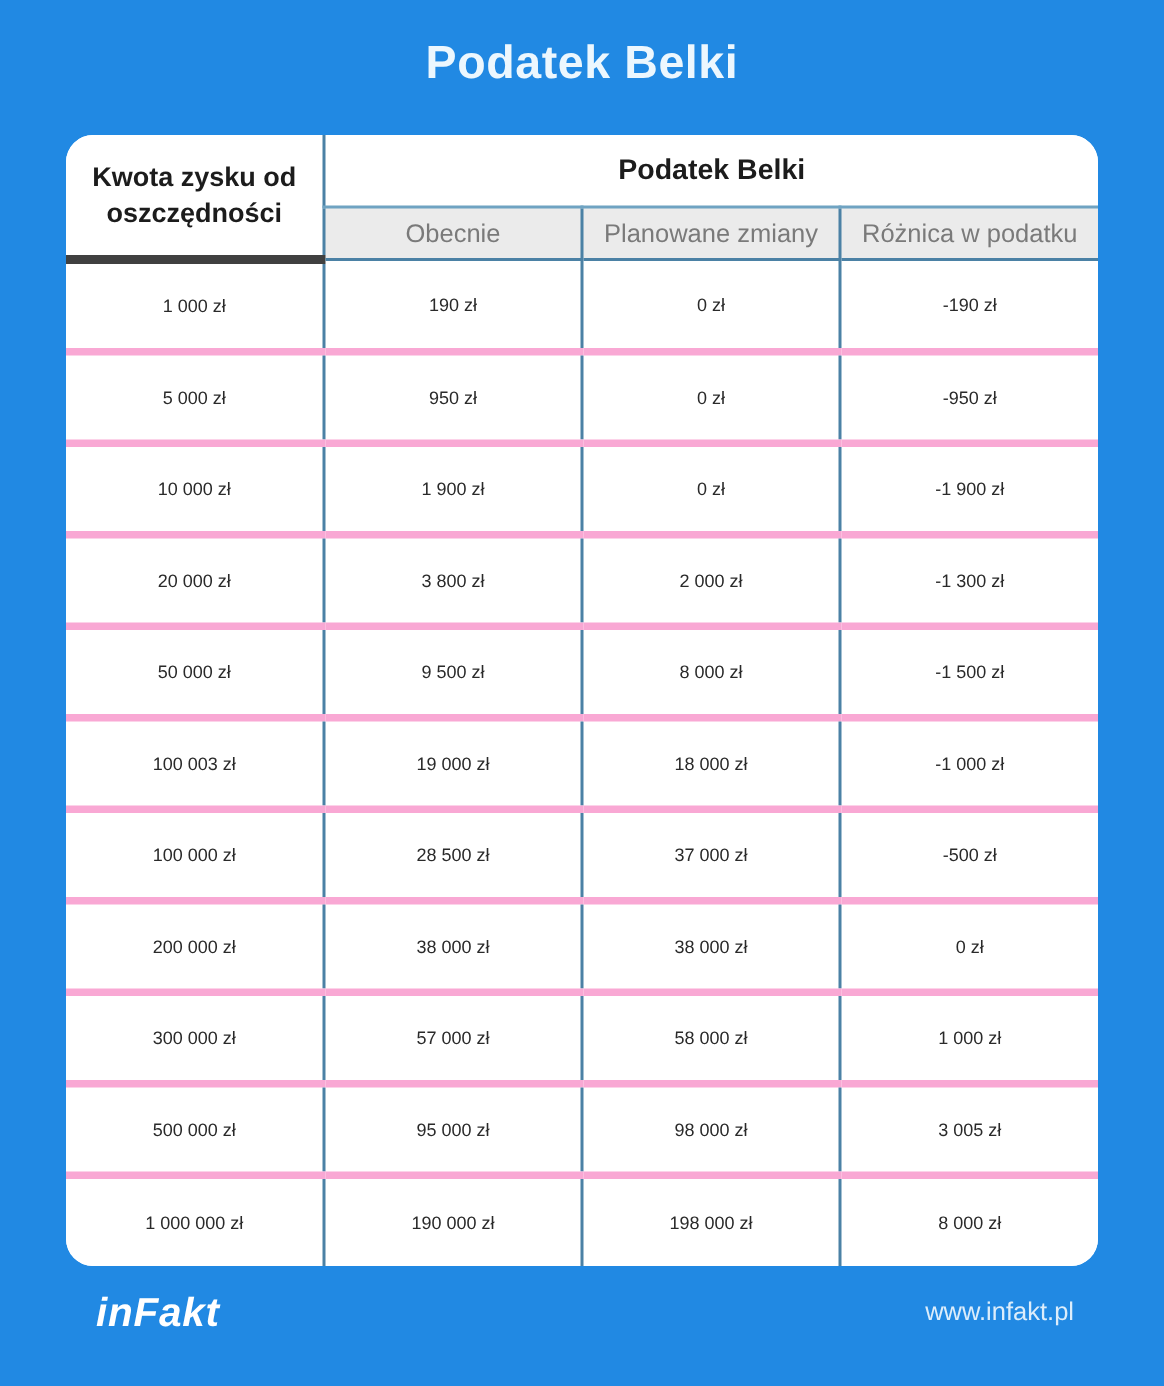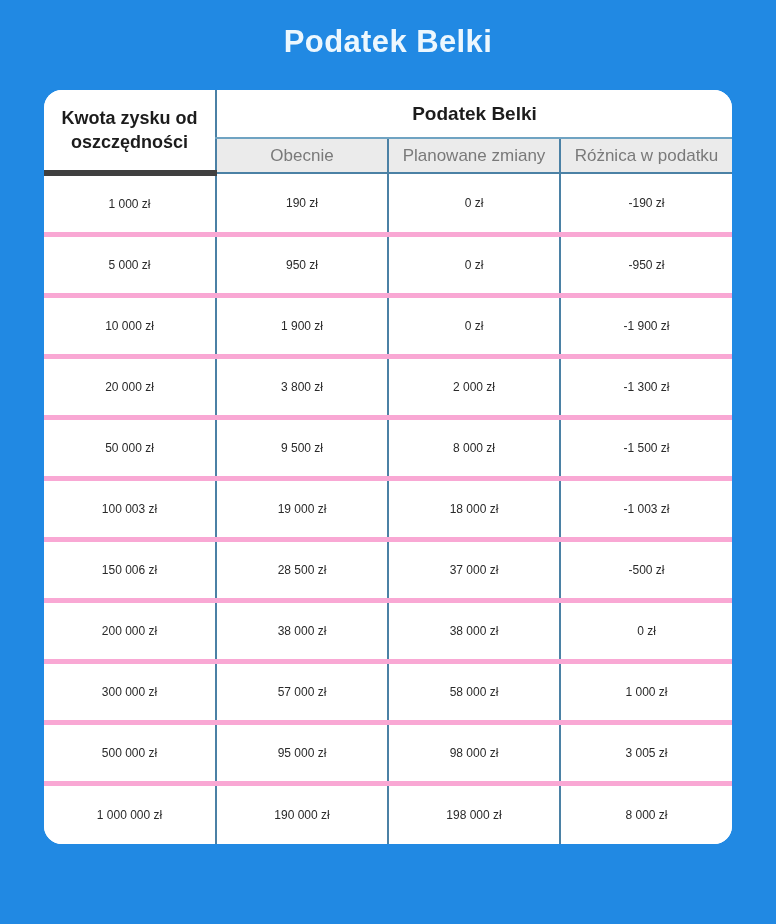--- a/index.html
+++ b/index.html
@@ -142,24 +142,24 @@
           <tr>
             <td>50 000 zł</td>
             <td>9 500 zł</td>
             <td>8 000 zł</td>
             <td>-1 500 zł</td>
           </tr>
           <tr>
             <td>100 003 zł</td>
             <td>19 000 zł</td>
             <td>18 000 zł</td>
-            <td>-1 003 zł</td>
+            <td>-1 000 zł</td>
           </tr>
           <tr>
-            <td>150 006 zł</td>
+            <td>100 000 zł</td>
             <td>28 500 zł</td>
             <td>37 000 zł</td>
             <td>-500 zł</td>
           </tr>
           <tr>
             <td>200 000 zł</td>
             <td>38 000 zł</td>
             <td>38 000 zł</td>
             <td>0 zł</td>
           </tr>
@@ -178,14 +178,18 @@
           <tr>
             <td>1 000 000 zł</td>
             <td>190 000 zł</td>
             <td>198 000 zł</td>
             <td>8 000 zł</td>
           </tr>
         </tbody>
     </table>
   </div>
 
+  <div class="footer">
+    <div class="logo">inFakt</div>
+    <div class="footer-url">www.infakt.pl</div>
+  </div>
 
 </div>
 
 </body></html>

